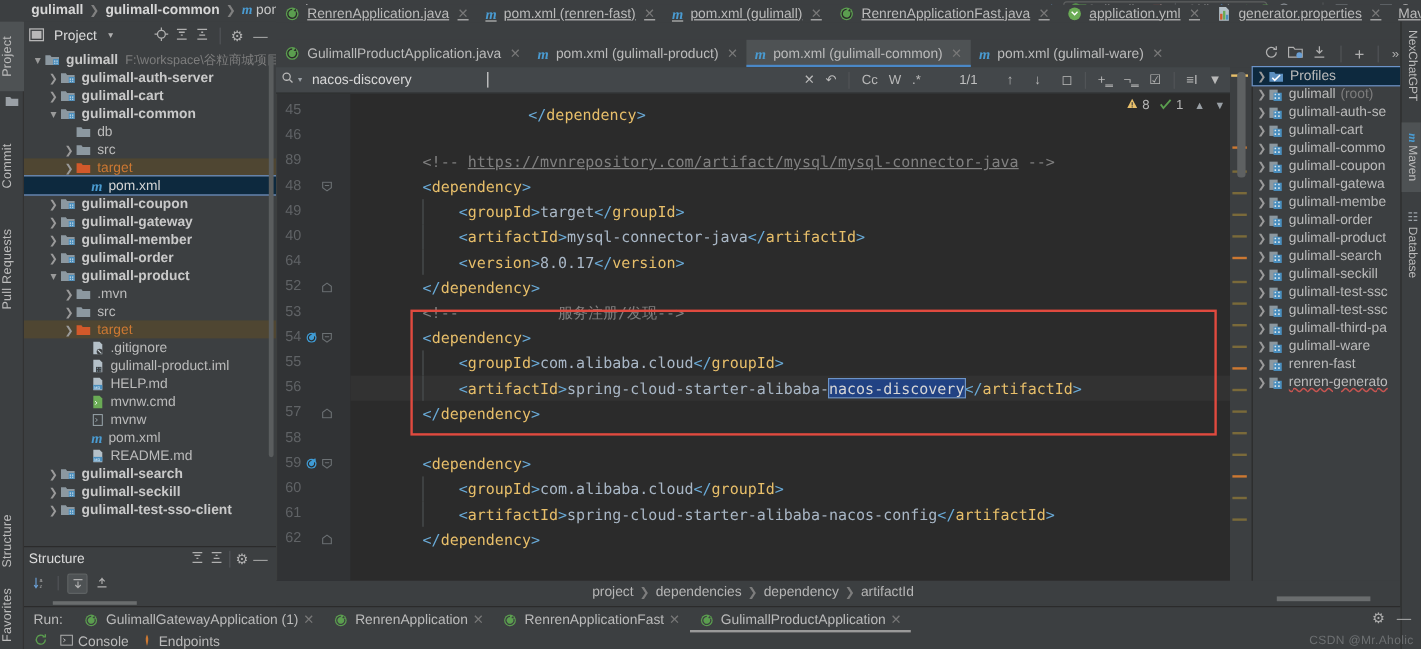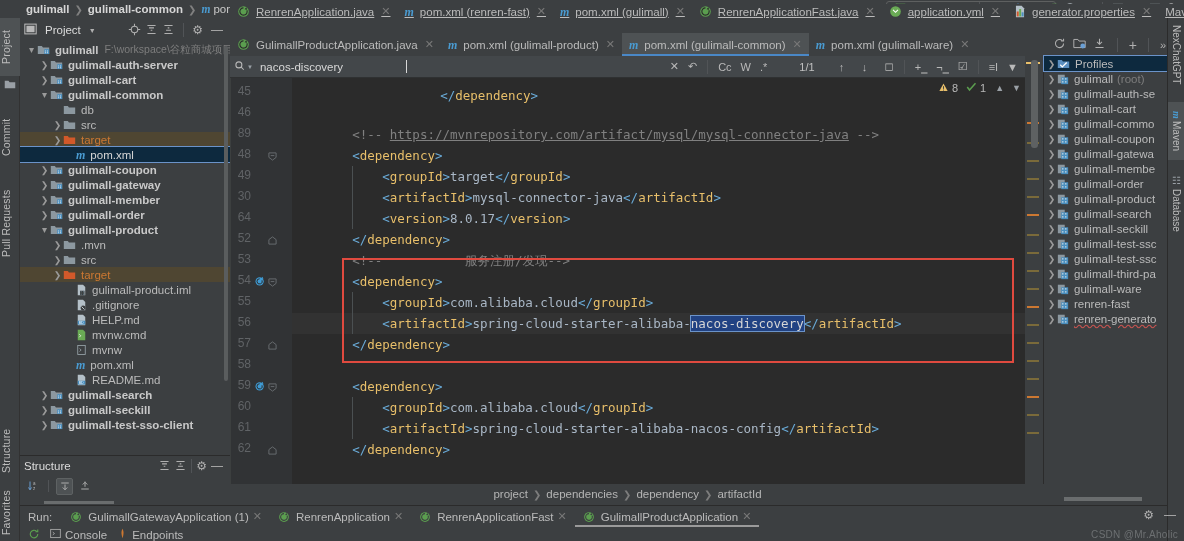--- a/index.html
+++ b/index.html
@@ -459,36 +459,36 @@
               <path d="M1 2h5l1.3 1.8H15V12H1z" fill="#d2592a"></path>
             </svg>
           </span>
           <span class="lbl orange">target</span>
         </div>
         <div class="tnode" style="padding-left: 45px;">
           <span class="arrow"></span>
           <span class="ico" style="margin-right: 2px; display: inline-flex; align-items: center;">
             <svg width="11" height="12" viewBox="0 0 14 16">
               <path d="M2 1h7l3 3v11H2z" fill="#b4c0c8"></path>
+              <circle cx="9" cy="12" r="3.3" fill="#3c3f41"></circle>
+              <path d="M7 10l4 4" stroke="#cdd6db" stroke-width="1.2"></path>
+            </svg>
+          </span>
+          <span class="lbl">.gitignore</span>
+        </div>
+        <div class="tnode" style="padding-left: 45px;">
+          <span class="arrow"></span>
+          <span class="ico" style="margin-right: 2px; display: inline-flex; align-items: center;">
+            <svg width="11" height="12" viewBox="0 0 14 16">
+              <path d="M2 1h7l3 3v11H2z" fill="#b4c0c8"></path>
               <rect x="5" y="9" width="6" height="6" fill="#3c3f41"></rect>
               <path d="M6 10h1v1H6zM9 10h1v1H9zM6 13h1v1H6zM9 13h1v1H9z" fill="#8fb7d0"></path>
             </svg>
           </span>
           <span class="lbl">gulimall-product.iml</span>
-        </div>
-        <div class="tnode" style="padding-left: 45px;">
-          <span class="arrow"></span>
-          <span class="ico" style="margin-right: 2px; display: inline-flex; align-items: center;">
-            <svg width="11" height="12" viewBox="0 0 14 16">
-              <path d="M2 1h7l3 3v11H2z" fill="#b4c0c8"></path>
-              <circle cx="9" cy="12" r="3.3" fill="#3c3f41"></circle>
-              <path d="M7 10l4 4" stroke="#cdd6db" stroke-width="1.2"></path>
-            </svg>
-          </span>
-          <span class="lbl">.gitignore</span>
         </div>
         <div class="tnode" style="padding-left: 45px;">
           <span class="arrow"></span>
           <span class="ico" style="margin-right: 2px; display: inline-flex; align-items: center;">
             <svg width="11" height="12" viewBox="0 0 14 16">
               <path d="M2 1h7l3 3v11H2z" fill="#b4c0c8"></path>
               <rect x="2" y="9" width="10" height="5" fill="#4a8fbf"></rect>
               <text x="3.2" y="13.2" font-size="4.2" fill="#fff" font-family="sans-serif">MD</text>
             </svg>
           </span>
@@ -754,21 +754,21 @@
     <div id="gutter">
         <div class="ln" style="top: 6px;">45</div>
         <div class="ln" style="top: 27px;">46</div>
         <div class="ln" style="top: 48px;">89</div>
         <div class="ln" style="top: 69px;">48</div>
         <div class="fold" style="top: 73px;"><svg width="9" height="9" viewBox="0 0 10 10">
             <path d="M1 1h8v5L5 9 1 6z" fill="none" stroke="#6c7174" stroke-width="1"></path>
             <path d="M3 4h4" stroke="#6c7174" stroke-width="1"></path>
           </svg></div>
         <div class="ln" style="top: 90px;">49</div>
-        <div class="ln" style="top: 111px;">30</div>
+        <div class="ln" style="top: 111px;">40</div>
         <div class="ln" style="top: 132px;">64</div>
         <div class="ln" style="top: 153px;">52</div>
         <div class="fold" style="top: 157px;"><svg width="9" height="9" viewBox="0 0 10 10">
             <path d="M1 9h8V4L5 1 1 4z" fill="none" stroke="#6c7174" stroke-width="1"></path>
           </svg></div>
         <div class="ln" style="top: 174px;">53</div>
         <div class="ln" style="top: 195px;">54</div>
         <div class="fold" style="top: 199px;"><svg width="9" height="9" viewBox="0 0 10 10">
             <path d="M1 1h8v5L5 9 1 6z" fill="none" stroke="#6c7174" stroke-width="1"></path>
             <path d="M3 4h4" stroke="#6c7174" stroke-width="1"></path>

